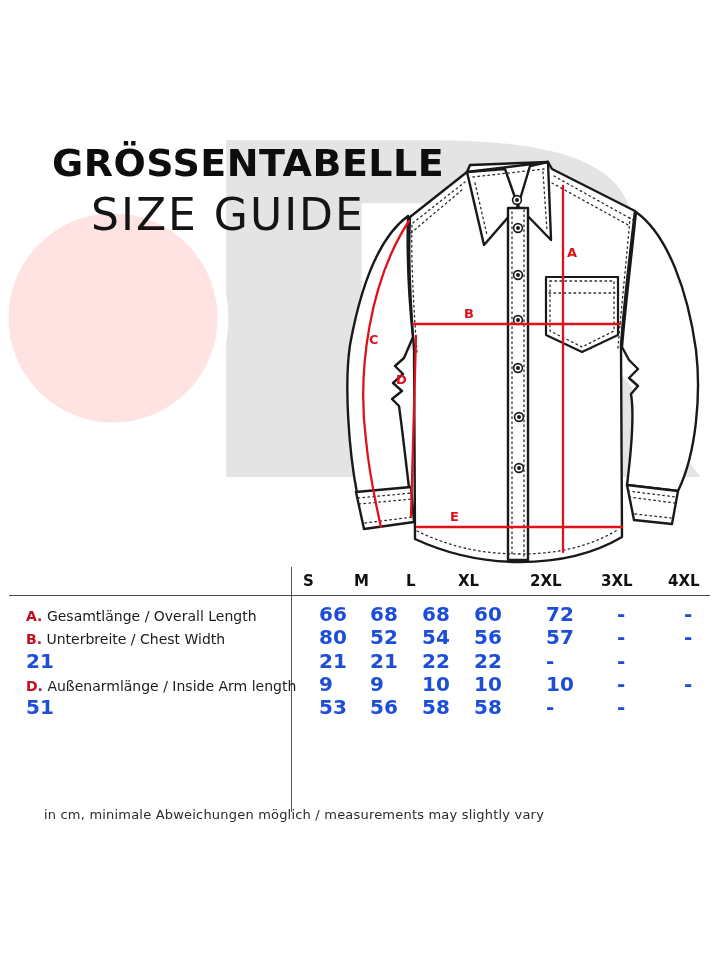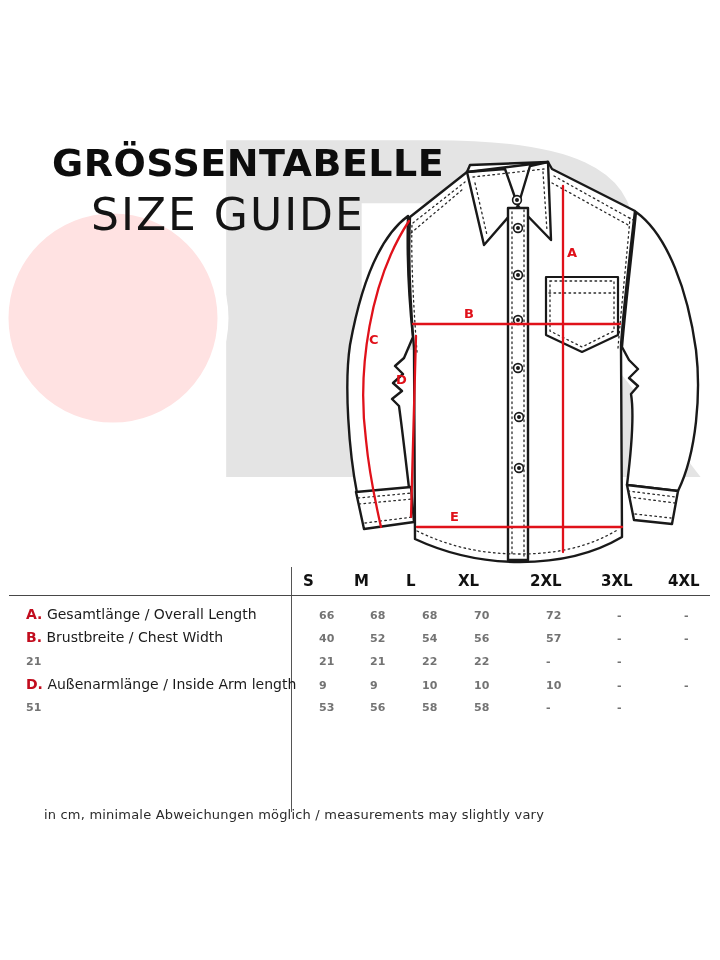--- a/index.html
+++ b/index.html
@@ -23,21 +23,21 @@
     grid-template-columns:293px 51px 52px 52px 72px 71px 67px auto;
     align-items:baseline;
     padding-left:10px;
     height:23.3px;line-height:23.3px;white-space:nowrap;
   }
   .t-head{position:absolute;left:0;top:569px;width:720px;height:24px;line-height:24px;}
   .t-body{position:absolute;left:16px;top:603px;width:720px;}
   .col-h{font-weight:bold;font-size:15px;color:#111;}
   .row-label{font-size:14px;color:#1b1b1b;}
   .row-key{font-weight:bold;color:#c20d1e;font-size:14px;}
-  .val{font-weight:bold;font-size:11px;color:#737373;}
+  .val{font-weight:bold;font-size:20px;color:#1d4ed8;}
   .vline{position:absolute;left:290.5px;top:567px;width:1.4px;height:245px;background:#555;}
   .hline{position:absolute;left:9px;top:595px;width:701px;height:1.3px;background:#474747;}
   .footer-note{
     position:absolute;left:0;top:807px;width:588px;text-align:center;
     font-size:13px;color:#2b2b2b;letter-spacing:.2px;
   }
 </style>
 </head>
 <body>
 
@@ -166,28 +166,28 @@
       <span class="col-h">3XL</span>
       <span class="col-h">4XL</span>
     </div>
 
     <div class="t-body">
       <div class="t-row">
         <span class="row-label"><span class="row-key">A.</span> <span>Gesamtlänge / Overall Length</span></span>
         <span class="val">66</span>
         <span class="val">68</span>
         <span class="val">68</span>
-        <span class="val">70</span>
+        <span class="val">60</span>
         <span class="val">72</span>
         <span class="val">-</span>
         <span class="val">-</span>
       </div>
       <div class="t-row">
-        <span class="row-label"><span class="row-key">B.</span> <span>Brustbreite / Chest Width</span></span>
-        <span class="val">40</span>
+        <span class="row-label"><span class="row-key">B.</span> <span>Unterbreite / Chest Width</span></span>
+        <span class="val">80</span>
         <span class="val">52</span>
         <span class="val">54</span>
         <span class="val">56</span>
         <span class="val">57</span>
         <span class="val">-</span>
         <span class="val">-</span>
       </div>
       <div class="t-row">
         <span class="val">21</span>
         <span class="val">21</span>

